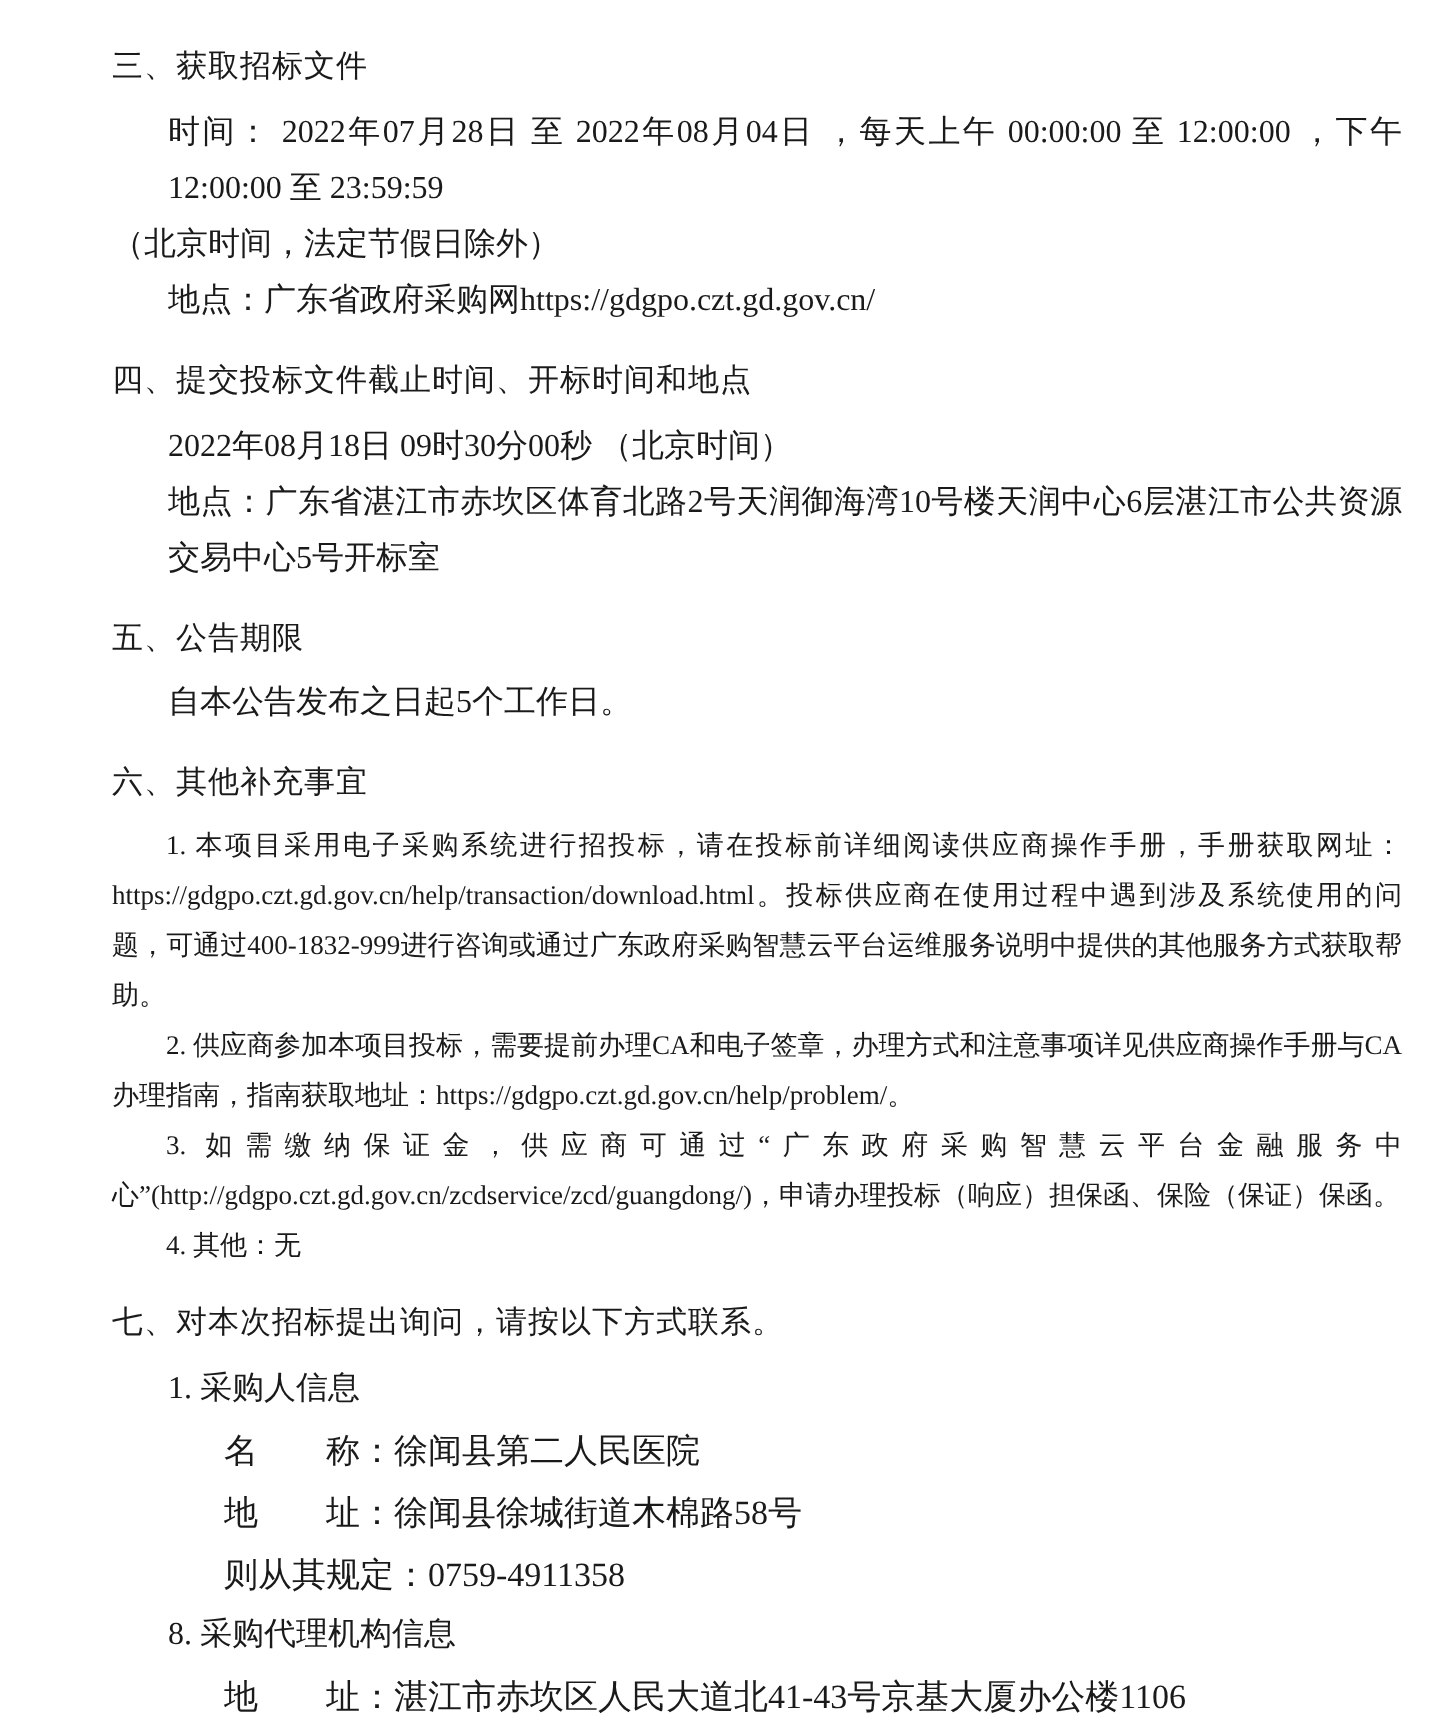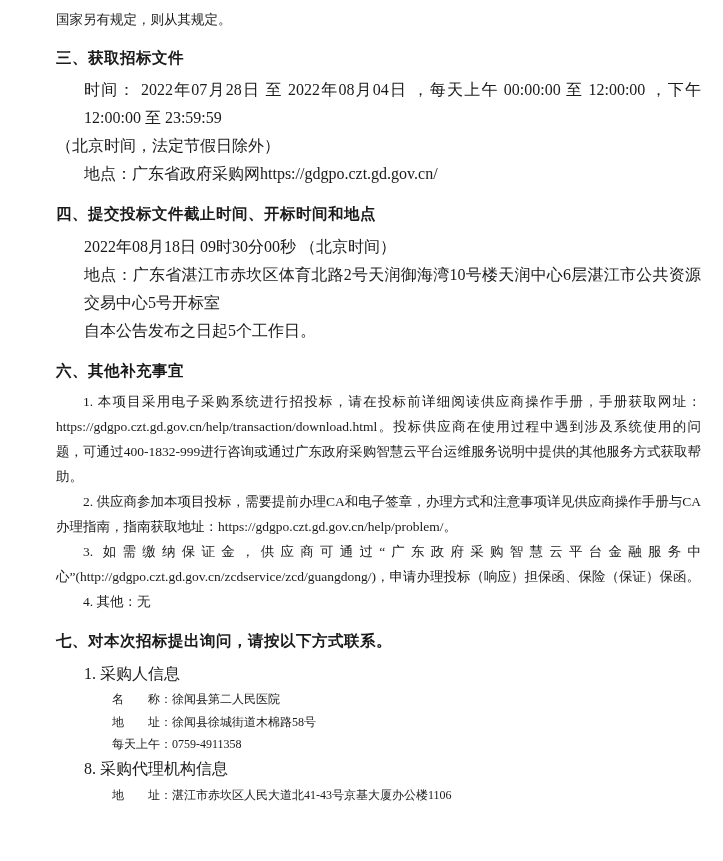--- a/index.html
+++ b/index.html
@@ -27,85 +27,85 @@
   .para {
     font-size: 16px;
     line-height: 1.75;
     text-align: justify;
     margin: 0;
   }
   .indent1 { text-indent: 0; padding-left: 28px; font-family: Liberation Serif, serif; }
   .indent2 { padding-left: 56px; }
   .section-head {
     font-size: 15.5px;
-    font-weight: bold;
+    font-weight: normal;
     line-height: 1.6;
     margin: 14px 0 6px 0;
     padding-left: 28px;
     letter-spacing: 0.5px;
   }
   .first-line {
     font-size: 13.5px;
     line-height: 1.75;
     padding-left: 28px;
   }
   .list-num {
     padding-left: 56px;
     font-size: 16px;
     line-height: 1.8;
   }
   .contact-line {
     padding-left: 84px;
-    font-size: 12px;
+    font-size: 17px;
     line-height: 1.85;
   }
   .body-just {
     padding-left: 28px;
     text-align: justify;
     font-size: 13.5px;
     line-height: 1.85;
   }
   .body-just-ind { text-indent: 27px; }
 </style>
 </head>
 <body>
 
 <div class="page">
   <div class="toprule"></div>
 
-  <div class="first-line">国家另有规定，则从其规定。</div>
 
   <div class="section-head">三、获取招标文件</div>
   <div class="para indent2">时间：  2022年07月28日  至  2022年08月04日  ，每天上午  00:00:00  至  12:00:00  ，下午  12:00:00  至  23:59:59</div>
   <div class="para indent1">（北京时间，法定节假日除外）</div>
   <div class="para indent2">地点：广东省政府采购网https://gdgpo.czt.gd.gov.cn/</div>
 
   <div class="section-head">四、提交投标文件截止时间、开标时间和地点</div>
   <div class="para indent2">2022年08月18日  09时30分00秒 （北京时间）</div>
   <div class="para indent2">地点：广东省湛江市赤坎区体育北路2号天润御海湾10号楼天润中心6层湛江市公共资源交易中心5号开标室</div>
 
+  <div class="section-head">五、公告期限</div>
   <div class="para indent2">自本公告发布之日起5个工作日。</div>
 
   <div class="section-head">六、其他补充事宜</div>
   <div class="body-just body-just-ind">1. 本项目采用电子采购系统进行招投标，请在投标前详细阅读供应商操作手册，手册获取网址：https://gdgpo.czt.gd.gov.cn/help/transaction/download.html。投标供应商在使用过程中遇到涉及系统使用的问题，可通过400-1832-999进行咨询或通过广东政府采购智慧云平台运维服务说明中提供的其他服务方式获取帮助。</div>
   <div class="body-just body-just-ind">2. 供应商参加本项目投标，需要提前办理CA和电子签章，办理方式和注意事项详见供应商操作手册与CA办理指南，指南获取地址：https://gdgpo.czt.gd.gov.cn/help/problem/。</div>
   <div class="body-just body-just-ind">3. 如需缴纳保证金，供应商可通过“广东政府采购智慧云平台金融服务中心”(http://gdgpo.czt.gd.gov.cn/zcdservice/zcd/guangdong/)，申请办理投标（响应）担保函、保险（保证）保函。</div>
   <div class="body-just body-just-ind">4. 其他：无</div>
 
   <div class="section-head">七、对本次招标提出询问，请按以下方式联系。</div>
 
   <div class="list-num">1. 采购人信息</div>
   <div class="contact-line">
     <span>名　　称：</span><span>徐闻县第二人民医院</span>
   </div>
   <div class="contact-line">
     <span>地　　址：</span><span>徐闻县徐城街道木棉路58号</span>
   </div>
   <div class="contact-line">
-    <span>每天上午：</span><span>0759-4911358</span>
+    <span>则从其规定：</span><span>0759-4911358</span>
   </div>
 
   <div class="list-num">8. 采购代理机构信息</div>
   <div class="contact-line">
     <span>地　　址：</span><span>湛江市赤坎区人民大道北41-43号京基大厦办公楼1106</span>
   </div>
 
 </div>
 
 </body></html>

